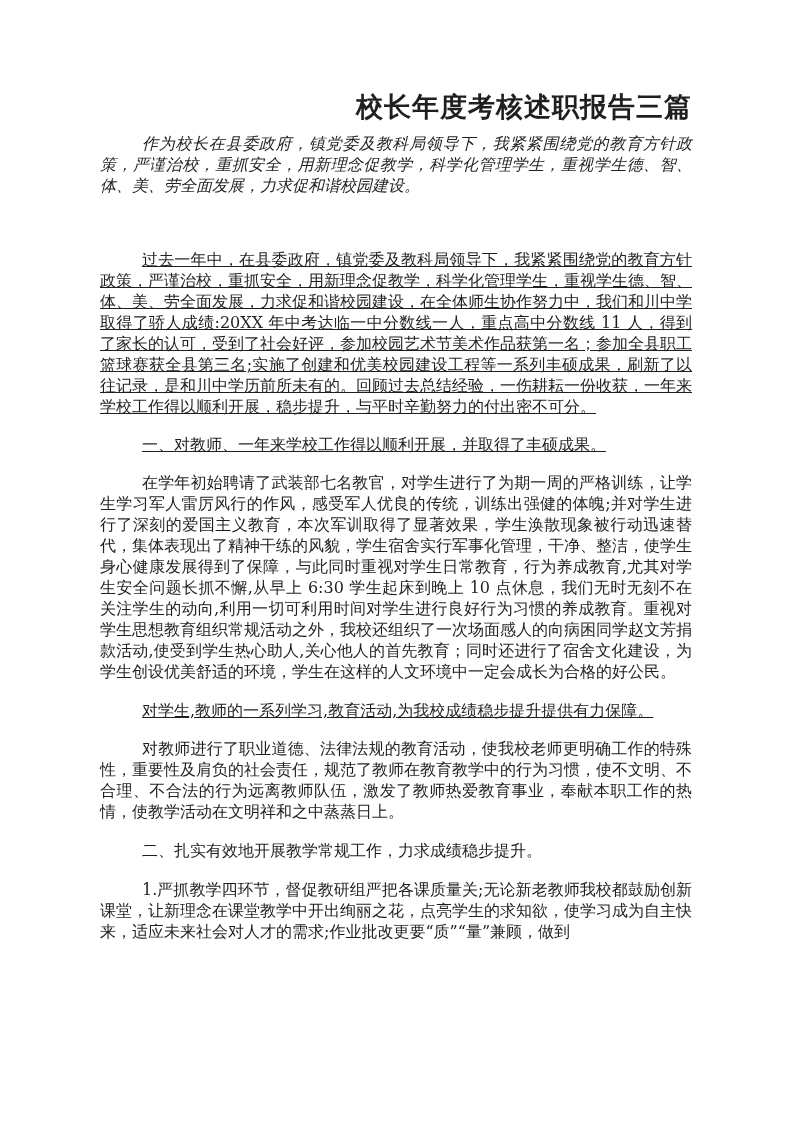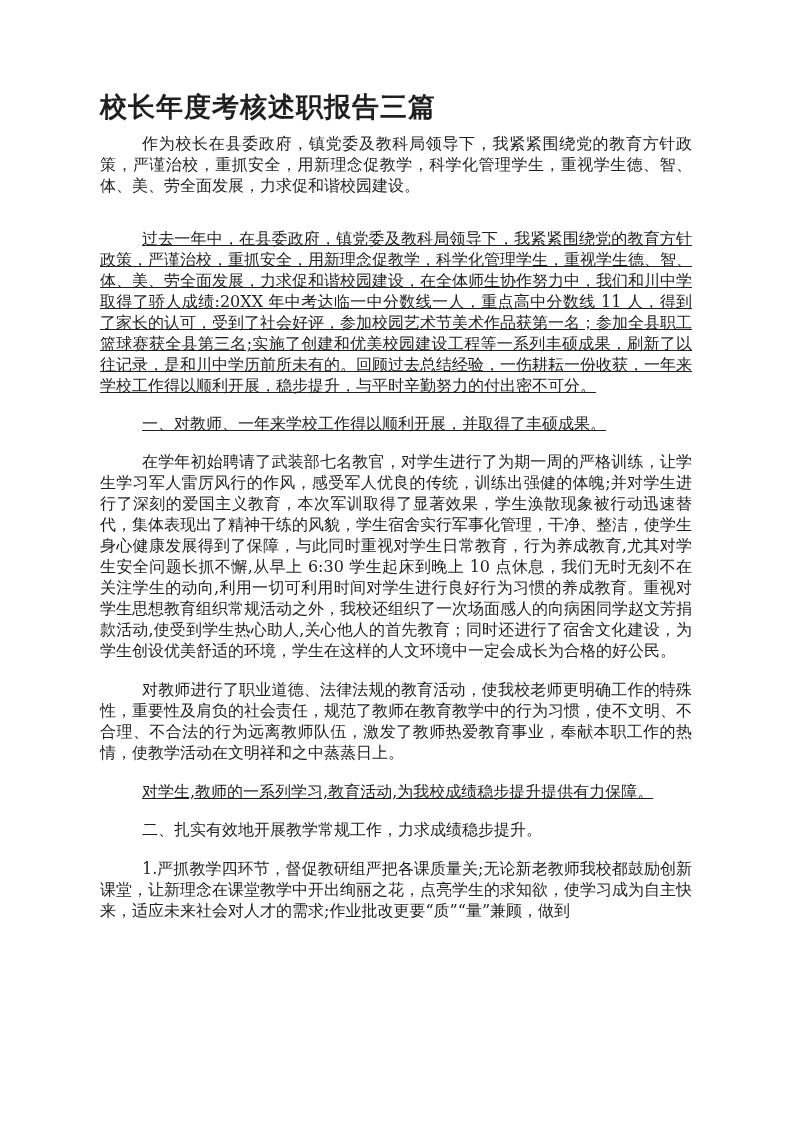--- a/index.html
+++ b/index.html
@@ -15,55 +15,56 @@
     margin: 0;
     padding: 90px 101px 0 100px;
     background: #ffffff;
     color: #1f1f1f;
     font-family: "DejaVu Serif", "Liberation Serif", serif;
     overflow: hidden;
   }
   .doc-title {
     font-size: 27px;
     font-weight: bold;
-    text-align: left;
+    text-align: right;
     line-height: 34px;
     margin: 0 0 9px 0;
     letter-spacing: 1px;
   }
   .para {
     font-size: 16px;
     line-height: 21px;
     text-align: justify;
     text-indent: 42px;
     margin: 0 0 18px 0;
     word-break: break-all;
   }
   .gap-large {
-    margin-bottom: 32px;
+    margin-bottom: 53px;
+    font-style: italic;
   }
   .tight {
     margin-bottom: 17px;
     text-decoration: underline;
   }
 </style>
 </head>
 <body>
 
 <div class="page">
   <h1 class="doc-title">校长年度考核述职报告三篇</h1>
 
   <p class="para gap-large">作为校长在县委政府，镇党委及教科局领导下，我紧紧围绕党的教育方针政策，严谨治校，重抓安全，用新理念促教学，科学化管理学生，重视学生德、智、体、美、劳全面发展，力求促和谐校园建设。</p>
 
   <p class="para tight">过去一年中，在县委政府，镇党委及教科局领导下，我紧紧围绕党的教育方针政策，严谨治校，重抓安全，用新理念促教学，科学化管理学生，重视学生德、智、体、美、劳全面发展，力求促和谐校园建设，在全体师生协作努力中，我们和川中学取得了骄人成绩:20XX 年中考达临一中分数线一人，重点高中分数线 11 人，得到了家长的认可，受到了社会好评，参加校园艺术节美术作品获第一名；参加全县职工篮球赛获全县第三名;实施了创建和优美校园建设工程等一系列丰硕成果，刷新了以往记录，是和川中学历前所未有的。回顾过去总结经验，一伤耕耘一份收获，一年来学校工作得以顺利开展，稳步提升，与平时辛勤努力的付出密不可分。</p>
 
   <p class="para tight">一、对教师、一年来学校工作得以顺利开展，并取得了丰硕成果。</p>
 
   <p class="para">在学年初始聘请了武装部七名教官，对学生进行了为期一周的严格训练，让学生学习军人雷厉风行的作风，感受军人优良的传统，训练出强健的体魄;并对学生进行了深刻的爱国主义教育，本次军训取得了显著效果，学生涣散现象被行动迅速替代，集体表现出了精神干练的风貌，学生宿舍实行军事化管理，干净、整洁，使学生身心健康发展得到了保障，与此同时重视对学生日常教育，行为养成教育,尤其对学生安全问题长抓不懈,从早上 6:30 学生起床到晚上 10 点休息，我们无时无刻不在关注学生的动向,利用一切可利用时间对学生进行良好行为习惯的养成教育。重视对学生思想教育组织常规活动之外，我校还组织了一次场面感人的向病困同学赵文芳捐款活动,使受到学生热心助人,关心他人的首先教育；同时还进行了宿舍文化建设，为学生创设优美舒适的环境，学生在这样的人文环境中一定会成长为合格的好公民。</p>
 
+  <p class="para tight">对学生,教师的一系列学习,教育活动,为我校成绩稳步提升提供有力保障。</p>
+
   <p class="para">对教师进行了职业道德、法律法规的教育活动，使我校老师更明确工作的特殊性，重要性及肩负的社会责任，规范了教师在教育教学中的行为习惯，使不文明、不合理、不合法的行为远离教师队伍，激发了教师热爱教育事业，奉献本职工作的热情，使教学活动在文明祥和之中蒸蒸日上。</p>
-
-  <p class="para tight">对学生,教师的一系列学习,教育活动,为我校成绩稳步提升提供有力保障。</p>
 
   <p class="para">二、扎实有效地开展教学常规工作，力求成绩稳步提升。</p>
 
   <p class="para">1.严抓教学四环节，督促教研组严把各课质量关;无论新老教师我校都鼓励创新课堂，让新理念在课堂教学中开出绚丽之花，点亮学生的求知欲，使学习成为自主快来，适应未来社会对人才的需求;作业批改更要“质”“量”兼顾，做到</p>
 </div>
 
 </body></html>

